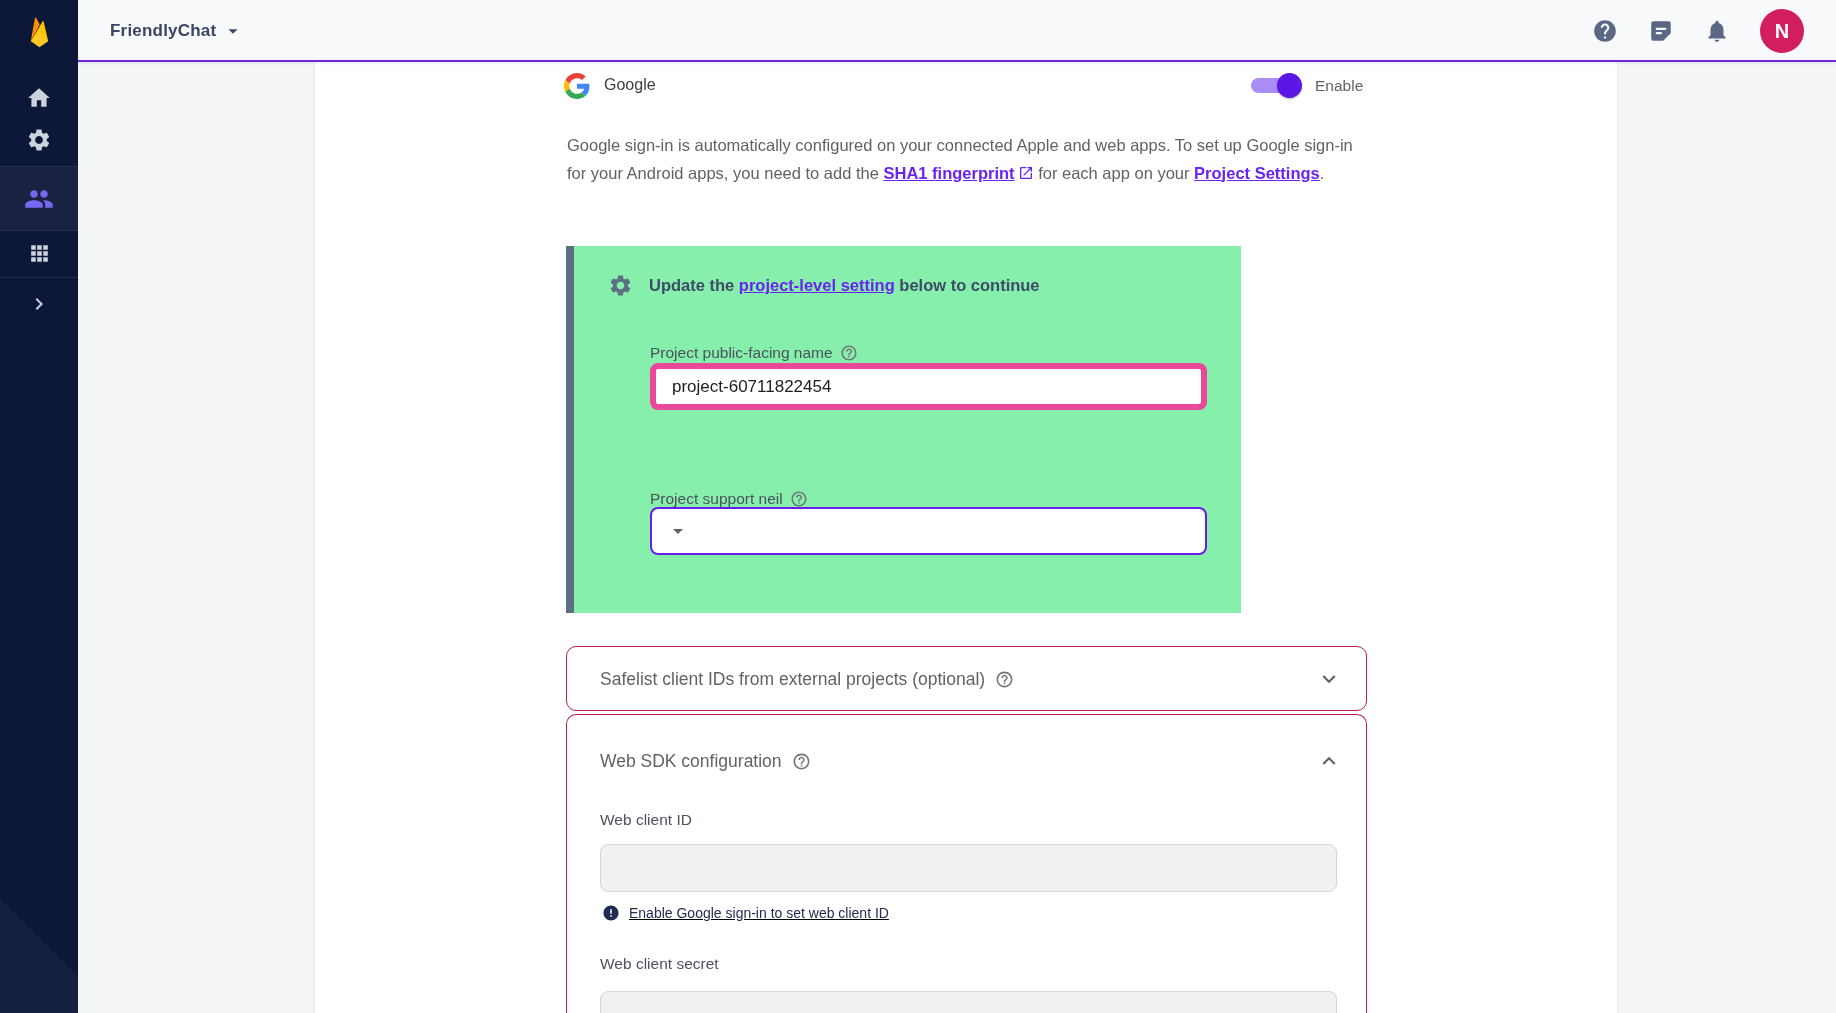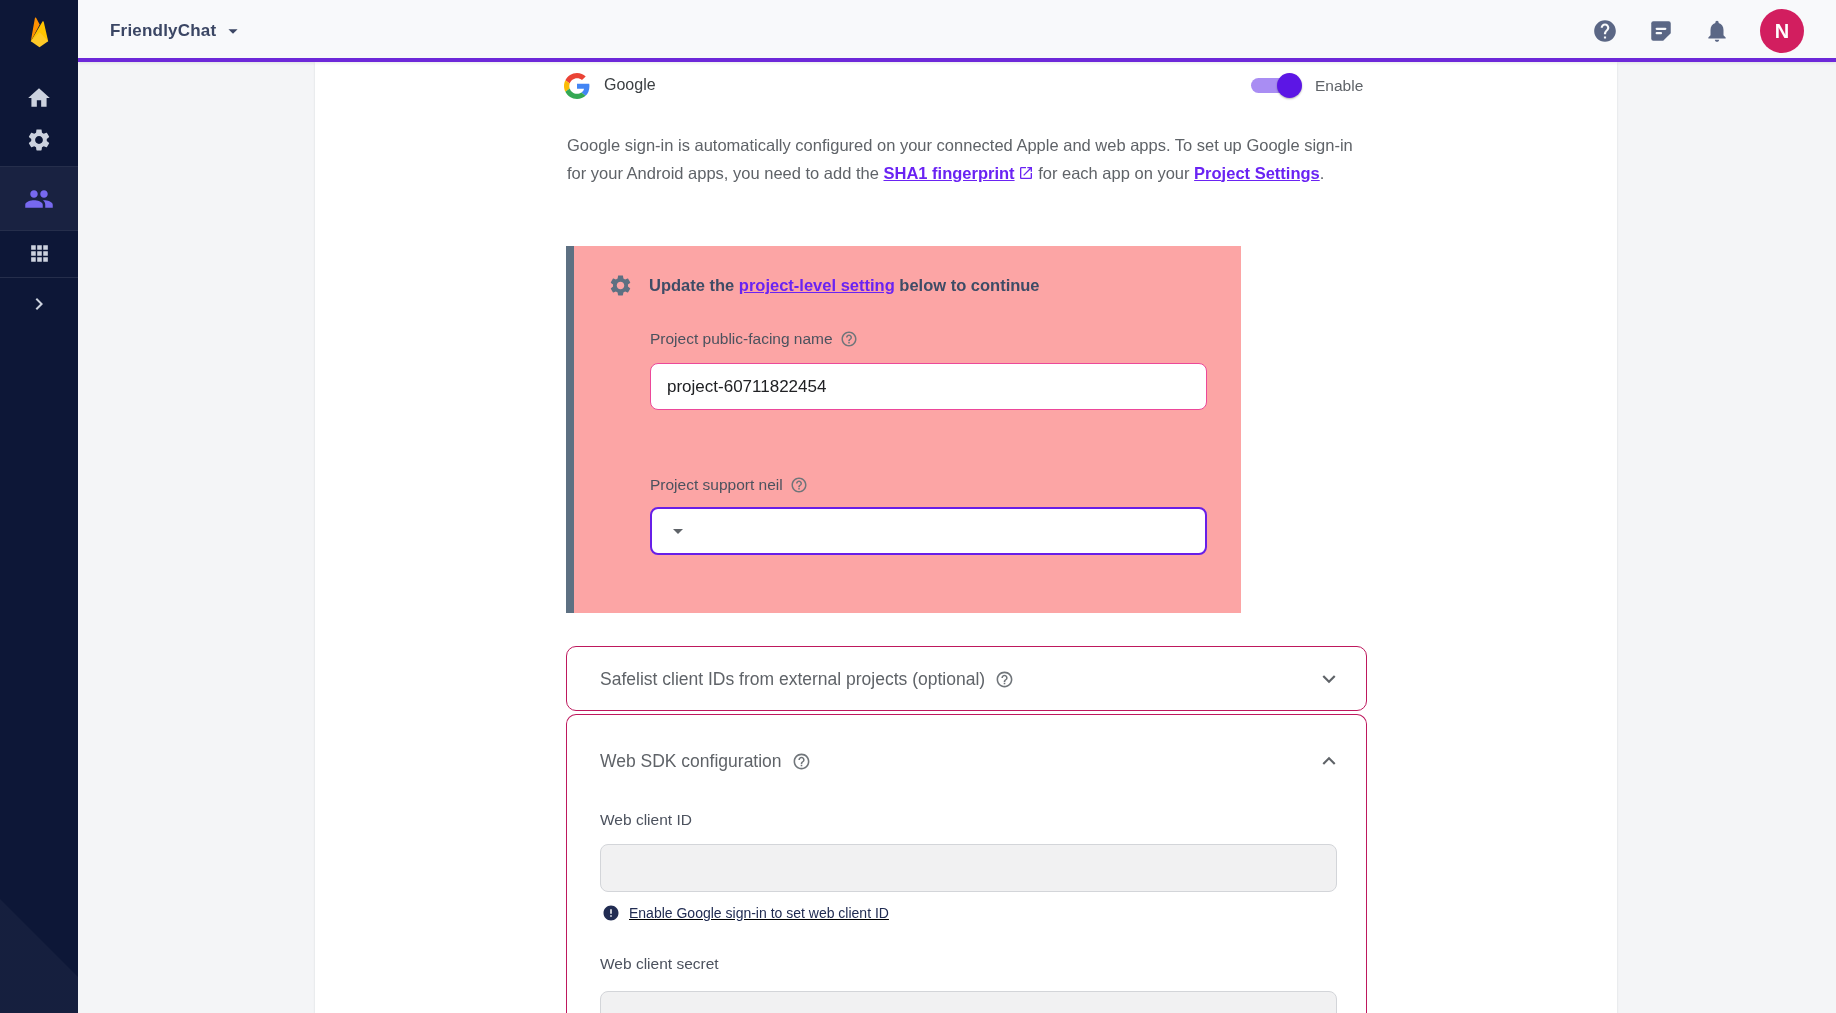--- a/index.html
+++ b/index.html
@@ -10,21 +10,21 @@
   .sidebar { position:absolute; left:0; top:0; width:78px; height:1013px; background:#0d1737; z-index:30; }
   .logo-cell { position:absolute; left:0; top:0; width:78px; height:62px; display:flex; align-items:center; justify-content:center; cursor:pointer; }
   .nav-item { position:absolute; left:0; width:78px; height:44px; display:flex; align-items:center; justify-content:center; color:#ccd2de; cursor:pointer; }
   .nav-item.active-row { height:63px; background:rgba(255,255,255,.05); color:#7769ef; }
   .nav-divider { position:absolute; left:0; width:78px; height:1px; background:rgba(255,255,255,.10); }
   .sidebar-deco { position:absolute; left:0; bottom:0; width:78px; height:220px;
     background:linear-gradient(45deg, rgba(255,255,255,.035) 0%, rgba(255,255,255,.035) 38%, transparent 38.5%); }
 
   
   .topbar { position:absolute; left:78px; top:0; width:1758px; height:62px; background:#f8f9fb;
-    border-bottom:4px solid #6d28d9; box-shadow:0 1px 3px rgba(60,64,67,.12); z-index:20; }
+    border-bottom:2px solid #6d28d9; box-shadow:0 1px 3px rgba(60,64,67,.12); z-index:20; }
   .project-switcher { position:absolute; left:32px; top:0; height:62px; display:flex; align-items:center; gap:6px; cursor:pointer; }
   .project-title { font-size:17px; font-weight:700; color:#3b4664; letter-spacing:.2px; }
   .topbar-actions { position:absolute; right:32px; top:0; height:62px; display:flex; align-items:center; gap:30px; }
   .icon-btn { width:26px; height:26px; color:#5b6785; cursor:pointer; display:flex; align-items:center; justify-content:center; }
   .avatar { width:44px; height:44px; border-radius:50%; background:#d21e5f; color:#fff; display:flex; align-items:center;
     justify-content:center; font-size:20px; font-weight:700; cursor:pointer; }
 
   
   .page { position:absolute; left:78px; top:62px; width:1657px; height:951px; background:#f4f5f7; }
   .card { position:absolute; left:237px; top:0; width:1302px; height:951px; background:#ffffff;
@@ -40,28 +40,28 @@
   .switch .knob { position:absolute; right:0; top:0; width:25px; height:25px; border-radius:50%; background:#5c16e5;
     box-shadow:0 1px 2px rgba(0,0,0,.3); }
   .toggle-label { margin-left:13px; font-size:15.5px; color:#5f6368; }
 
   
   .desc { position:absolute; left:252px; top:70px; width:805px; font-size:16.5px; line-height:27.5px; color:#5f6368; }
   .desc a { color:#6a23f3; font-weight:700; text-decoration:underline; cursor:pointer; }
   .ext-link-icon { display:inline-block; vertical-align:-2px; margin-left:3px; color:#6a23f3; }
 
   
-  .update-panel { position:absolute; left:251px; top:184px; width:675px; height:367px; background:#fca5a5;
+  .update-panel { position:absolute; left:251px; top:184px; width:675px; height:367px; background:#86efac;
     border-left:8px solid #5d7082; }
   .panel-head { position:absolute; left:34px; top:27px; display:flex; align-items:center; gap:16px; }
   .panel-title { font-size:16.5px; font-weight:700; color:#3e4c66; }
   .panel-title a { color:#6a23f3; text-decoration:underline; cursor:pointer; }
-  .field-label { position:absolute; left:76px; display:flex; align-items:flex-end; gap:7px; font-size:15.5px; color:#4c525e; }
+  .field-label { position:absolute; left:76px; display:flex; align-items:flex-end; gap:7px; font-size:15.5px; color:#4c525e;margin-top:14px; }
   .help-icon { color:#70757a; display:inline-flex; }
-  .text-input { position:absolute; left:76px; width:557px; height:47px; background:#fff; border:1px solid #ec4899;
+  .text-input { position:absolute; left:76px; width:557px; height:47px; background:#fff; border:6px solid #ec4899;
     border-radius:8px; padding:0 16px; font-size:17px; color:#202124; font-family:"Liberation Sans",sans-serif; outline:none; }
   .select-field { position:absolute; left:76px; top:261px; width:557px; height:48px; background:#fff;
     border:2px solid #671fe8; border-radius:8px; display:flex; align-items:center; padding:0 14px; cursor:pointer; }
   .select-value { font-size:17px; color:#202124; flex:1; }
   .select-caret { display:flex; color:#5f6368; }
 
   
   .exp-panel { position:absolute; left:251px; width:801px; background:#fff; border:1px solid #be185d; border-radius:10px; }
   .exp-panel.safelist { top:584px; height:65px; }
   .exp-panel.websdk { top:652px; height:380px; border-bottom:none; border-radius:10px 10px 0 0; }

